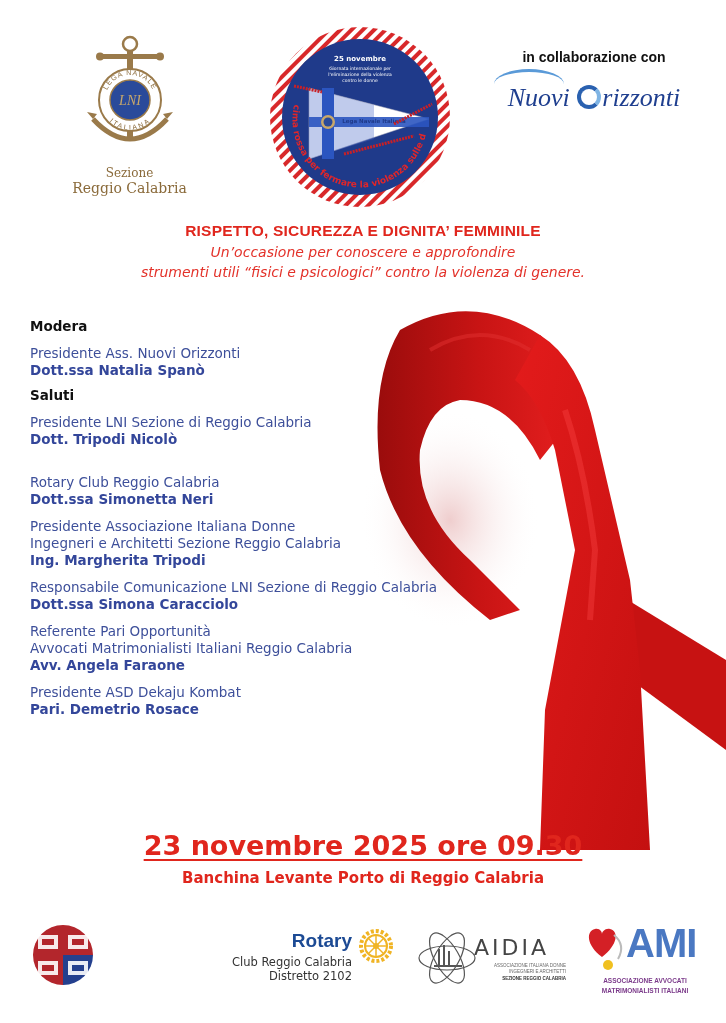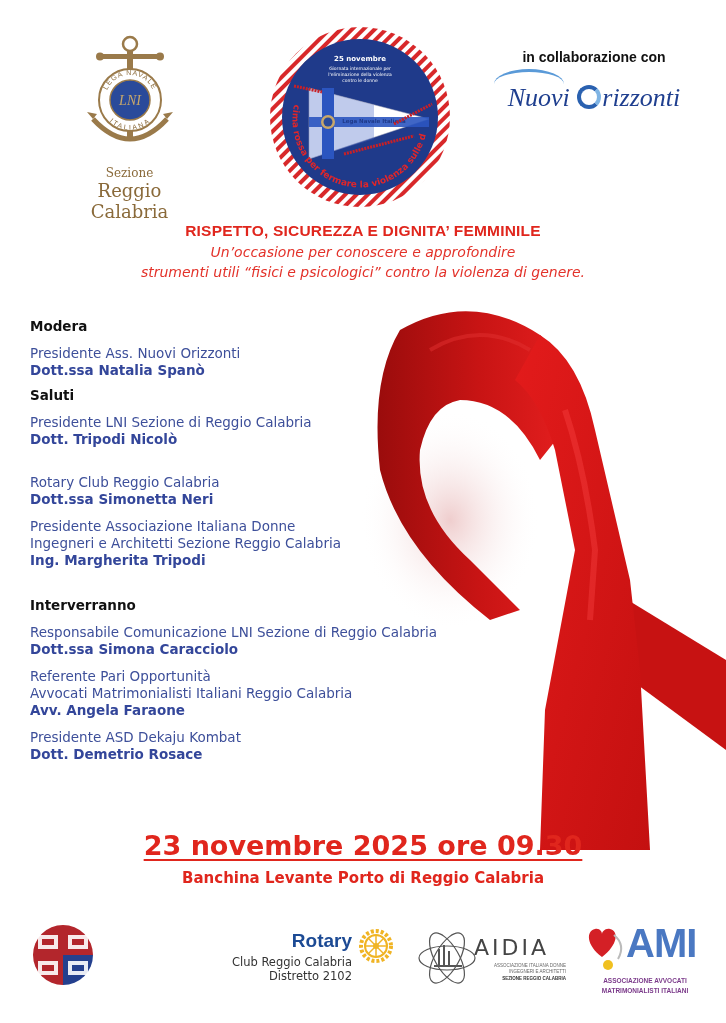--- a/index.html
+++ b/index.html
@@ -5,21 +5,21 @@
     * { box-sizing: border-box; margin: 0; padding: 0; }
     html, body { width: 726px; height: 1023px; background: #ffffff; overflow: hidden; }
     body { position: relative; font-family: "DejaVu Sans", "Liberation Sans", sans-serif; color: #222; }
 
     .abs { position: absolute; }
 
     
     #lni-logo { left: 72px; top: 34px; width: 115px; height: 165px; text-align: center; }
     #lni-logo svg { display: block; margin: 0 auto; }
     .lni-sub1 { font-family: "DejaVu Serif", "Liberation Serif", serif; color: #8a6a3a; font-size: 12px; margin-top: 2px; }
-    .lni-sub2 { font-family: "DejaVu Serif", "Liberation Serif", serif; color: #8a6a3a; font-size: 18px; }
+    .lni-sub2 { font-family: "DejaVu Serif", "Liberation Serif", serif; color: #8a6a3a; font-size: 14px; }
 
     #badge { left: 264px; top: 24px; width: 192px; height: 186px; }
 
     #collab { left: 488px; top: 49px; width: 212px; text-align: center; }
     .collab-label { font-family: "Liberation Sans", sans-serif; font-weight: bold; font-size: 14px; color: #111; }
     .nuovi { margin-top: 18px; font-family: "Liberation Serif", serif; font-style: italic; font-size: 26px; color: #1f3f8f; white-space: nowrap; position: relative; }
     .nuovi .o-swirl { display: inline-block; width: 24px; height: 24px; border-radius: 50%; border: 4px solid #2a61b0; border-right-color: #7fb4e4; vertical-align: -3px; margin: 0 1px; }
 
     
     #title-block { left: 0; top: 222px; width: 726px; text-align: center; color: #e0261d; }
@@ -191,33 +191,32 @@
   <div class="entry gap-lg">
     <div class="role">Rotary Club Reggio Calabria</div>
     <div class="name">Dott.ssa Simonetta Neri</div>
   </div>
   <div class="entry">
     <div class="role">Presidente Associazione Italiana Donne</div>
     <div class="role">Ingegneri e Architetti Sezione Reggio Calabria</div>
     <div class="name">Ing. Margherita Tripodi</div>
   </div>
 
-  <div class="section-heading heading-gap-lg">Interverranno</div>
   <div class="entry">
     <div class="role">Responsabile Comunicazione LNI Sezione di Reggio Calabria</div>
     <div class="name">Dott.ssa Simona Caracciolo</div>
   </div>
   <div class="entry">
     <div class="role">Referente Pari Opportunità</div>
     <div class="role">Avvocati Matrimonialisti Italiani Reggio Calabria</div>
     <div class="name">Avv. Angela Faraone</div>
   </div>
   <div class="entry">
     <div class="role">Presidente ASD Dekaju Kombat</div>
-    <div class="name">Dott. Demetrio Rosace</div>
+    <div class="name">Pari. Demetrio Rosace</div>
   </div>
 </div>
 
 <div id="date-block" class="abs">
   <div class="date">23 novembre 2025 ore 09.30</div>
   <div class="venue">Banchina Levante Porto di Reggio Calabria</div>
 </div>
 
 <div id="footer" class="abs">
 

